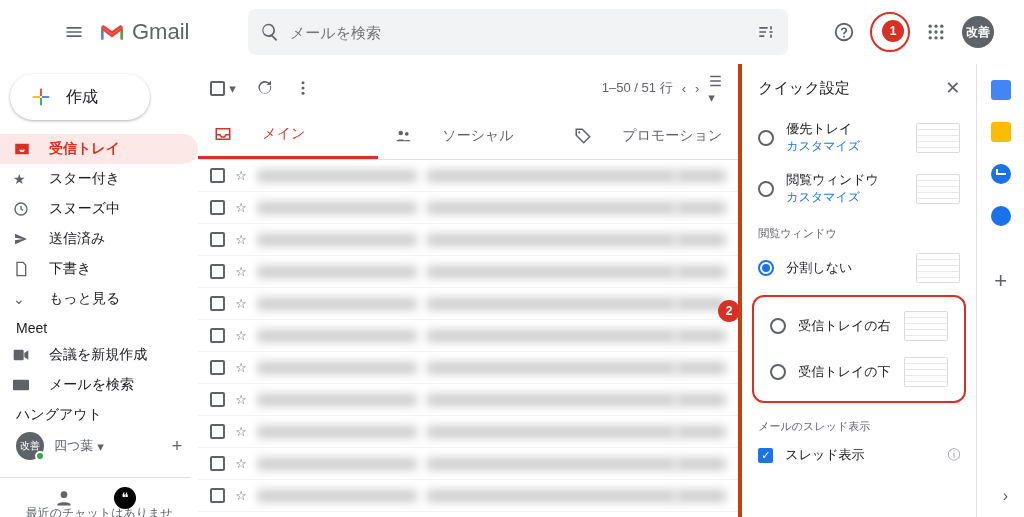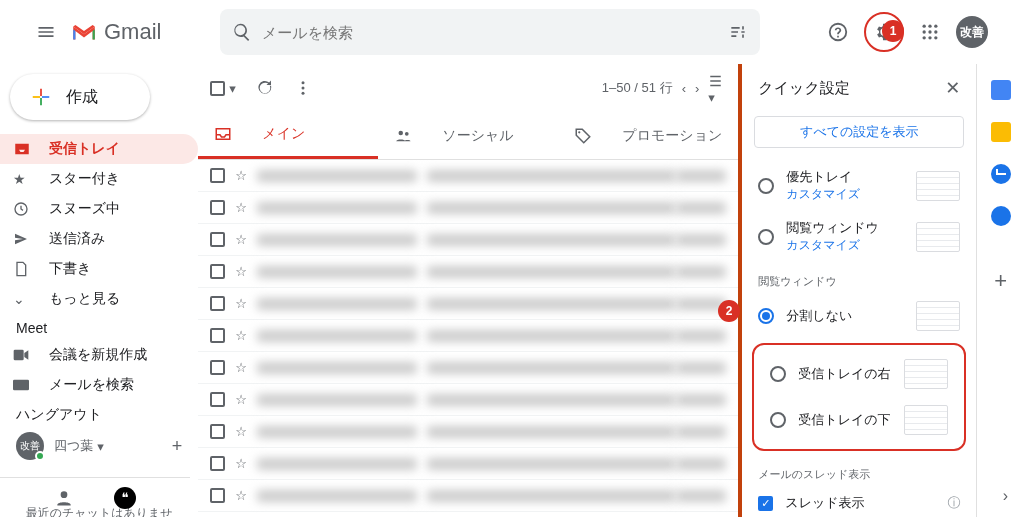--- a/index.html
+++ b/index.html
@@ -1,18 +1,18 @@
 <!DOCTYPE html>
 <html><head>
 <meta charset="utf-8">
 <style>
 * { box-sizing: border-box; margin: 0; padding: 0; font-family: Arial, "Helvetica Neue", sans-serif; }
 body { width: 1024px; height: 517px; background: #fff; overflow: hidden; position: relative; color: #202124; }
 
-.header { height: 64px; display: flex; align-items: center; padding: 0 26px; }
+.header { height: 64px; display: flex; align-items: center; padding: 0 20px; margin-left: 34px; }
 .menu-btn { width: 40px; height: 40px; display: flex; align-items: center; justify-content: center; border-radius: 50%; cursor: pointer; }
 .logo-wrap { display: flex; align-items: center; margin-left: 4px; width: 140px; }
 .logo-m { width: 28px; height: 22px; margin-right: 6px; }
 .logo-text { font-size: 22px; color: #5f6368; font-weight: 400; }
 .search-bar { flex: 1; max-width: 540px; height: 46px; background: #f1f3f4; border-radius: 8px; display: flex; align-items: center; padding: 0 12px; margin-left: 10px; }
 .search-bar input { border: none; background: transparent; flex: 1; font-size: 15px; outline: none; margin-left: 10px; }
 .search-filter { margin-left: auto; }
 .header-right { display: flex; align-items: center; margin-left: auto; gap: 6px; padding-right: 10px; }
 .icon-btn { width: 40px; height: 40px; display: flex; align-items: center; justify-content: center; border-radius: 50%; position: relative; cursor: pointer; color: #5f6368; }
 .settings-highlight { border: 2px solid #d93025; }
@@ -370,21 +370,20 @@
           <span class="blur date"></span>
         </div>
     </div>
   </div>
 
   <div class="quick-panel">
     <div class="qp-head">
       <span>クイック設定</span>
       <span style="font-size:18px;color:#5f6368;cursor:pointer">✕</span>
     </div>
-    <div class="qp-all">すべての設定を表示</div>
 
     <div class="qp-option">
       <span class="radio"></span>
       <span class="txt">
         <div>優先トレイ</div>
         <div class="lnk">カスタマイズ</div>
       </span>
       <span class="thumb"></span>
     </div>
     <div class="qp-option">

